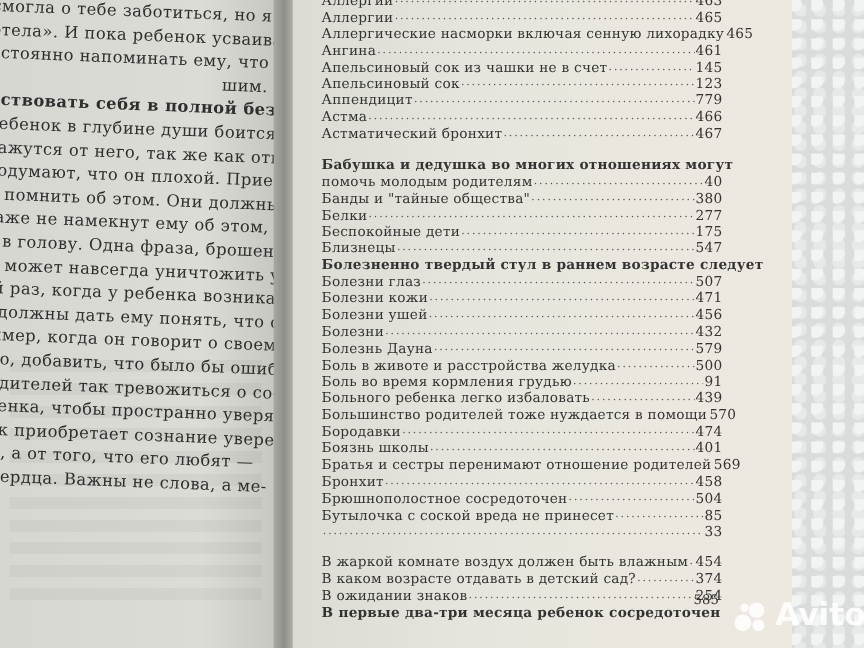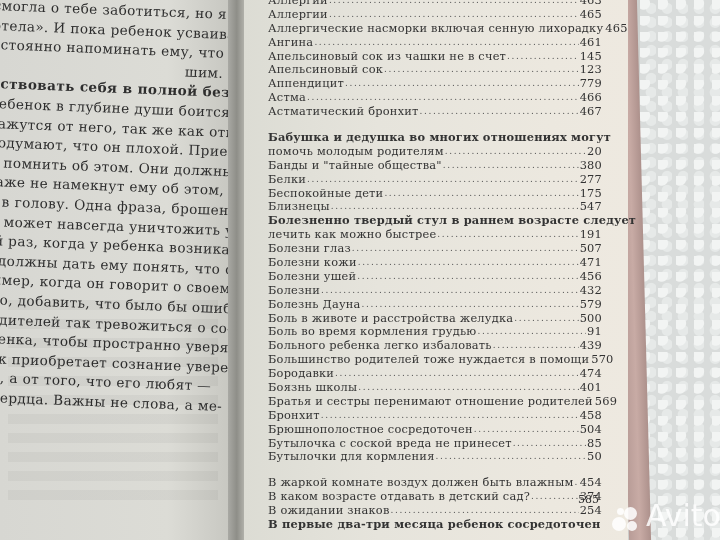--- a/index.html
+++ b/index.html
@@ -35,21 +35,21 @@
   .left-text .bold { font-weight:bold; }
   .left-page .ghost {
     position:absolute; left:8px; top:300px; width:210px; height:200px;
     background:repeating-linear-gradient(180deg, rgba(0,0,0,0.04) 0 10px, transparent 10px 19px);
   }
   .gutter {
     position:absolute; left:228px; top:0; width:22px; height:540px;
     background:linear-gradient(90deg,#a9a9a4,#8e8e88 40%,#cdcdc6 100%);
   }
   .right-page {
-    position:absolute; left:244px; top:0; width:384px; height:540px;
+    position:absolute; left:244px; top:0; width:416px; height:540px;
     background:linear-gradient(90deg,#dcdcd4 0%,#e6e4dc 35%,#ece8df 80%,#eee9e0 100%);
   }
   .index {
     position:absolute; left:24px; top:-6px; width:334px;
     font-size:11.4px; color:#333;
     letter-spacing:0.2px;
   }
   .entry { display:flex; align-items:flex-end; line-height:13.9px; height:13.9px; white-space:nowrap; }
   .entry .t { flex:0 0 auto; }
   .entry .dots {
@@ -58,21 +58,21 @@
   }
   .entry .dots::before { content:"........................................................................................................................................"; }
   .entry .p { flex:0 0 auto; }
   .wrap-line { line-height:13.9px; height:13.9px; white-space:nowrap;font-weight:bold; }
   .gap { height:12px; }
   .page-num {
     position:absolute; left:334px; top:493px; font-size:11px; color:#333;
   }
   .watermark {
     position:absolute; left:612px; top:498px; display:flex; align-items:flex-end;
-    color:rgba(255,255,255,0.85); font-family:"DejaVu Sans", sans-serif; font-size:30px; font-weight:normal;
+    color:rgba(255,255,255,0.85); font-family:"DejaVu Sans", sans-serif; font-size:26px; font-weight:bold;
   }
   .wm-dots { position:relative; width:30px; height:28px; margin-right:4px; }
   .wm-dots span { position:absolute; border-radius:50%; background:rgba(255,255,255,0.85); }
 </style>
 </head>
 <body>
 
 <div class="carpet"></div>
 <div class="cover-edge"></div>
 
@@ -149,21 +149,21 @@
       <div class="entry">
         <span class="t">Астматический бронхит</span>
         <span class="dots"></span>
         <span class="p">467</span>
       </div>
       <div class="gap"></div>
       <div class="wrap-line">Бабушка и дедушка во многих отношениях могут</div>
       <div class="entry">
         <span class="t">помочь молодым родителям</span>
         <span class="dots"></span>
-        <span class="p">20</span>
+        <span class="p">40</span>
       </div>
       <div class="entry">
         <span class="t">Банды и "тайные общества"</span>
         <span class="dots"></span>
         <span class="p">380</span>
       </div>
       <div class="entry">
         <span class="t">Белки</span>
         <span class="dots"></span>
         <span class="p">277</span>
@@ -173,25 +173,20 @@
         <span class="dots"></span>
         <span class="p">175</span>
       </div>
       <div class="entry">
         <span class="t">Близнецы</span>
         <span class="dots"></span>
         <span class="p">547</span>
       </div>
       <div class="wrap-line">Болезненно твердый стул в раннем возрасте следует</div>
       <div class="entry">
-        <span class="t">лечить как можно быстрее</span>
-        <span class="dots"></span>
-        <span class="p">191</span>
-      </div>
-      <div class="entry">
         <span class="t">Болезни глаз</span>
         <span class="dots"></span>
         <span class="p">507</span>
       </div>
       <div class="entry">
         <span class="t">Болезни кожи</span>
         <span class="dots"></span>
         <span class="p">471</span>
       </div>
       <div class="entry">
@@ -253,23 +248,22 @@
         <span class="t">Брюшнополостное сосредоточен</span>
         <span class="dots"></span>
         <span class="p">504</span>
       </div>
       <div class="entry">
         <span class="t">Бутылочка с соской вреда не принесет</span>
         <span class="dots"></span>
         <span class="p">85</span>
       </div>
       <div class="entry">
-        <span class="t">Бутылочки для кормления</span>
-        <span class="dots"></span>
-        <span class="p">50</span>
+        <span class="dots"></span>
+        <span class="p">33</span>
       </div>
       <div class="gap"></div>
       <div class="entry">
         <span class="t">В жаркой комнате воздух должен быть влажным</span>
         <span class="dots"></span>
         <span class="p">454</span>
       </div>
       <div class="entry">
         <span class="t">В каком возрасте отдавать в детский сад?</span>
         <span class="dots"></span>

